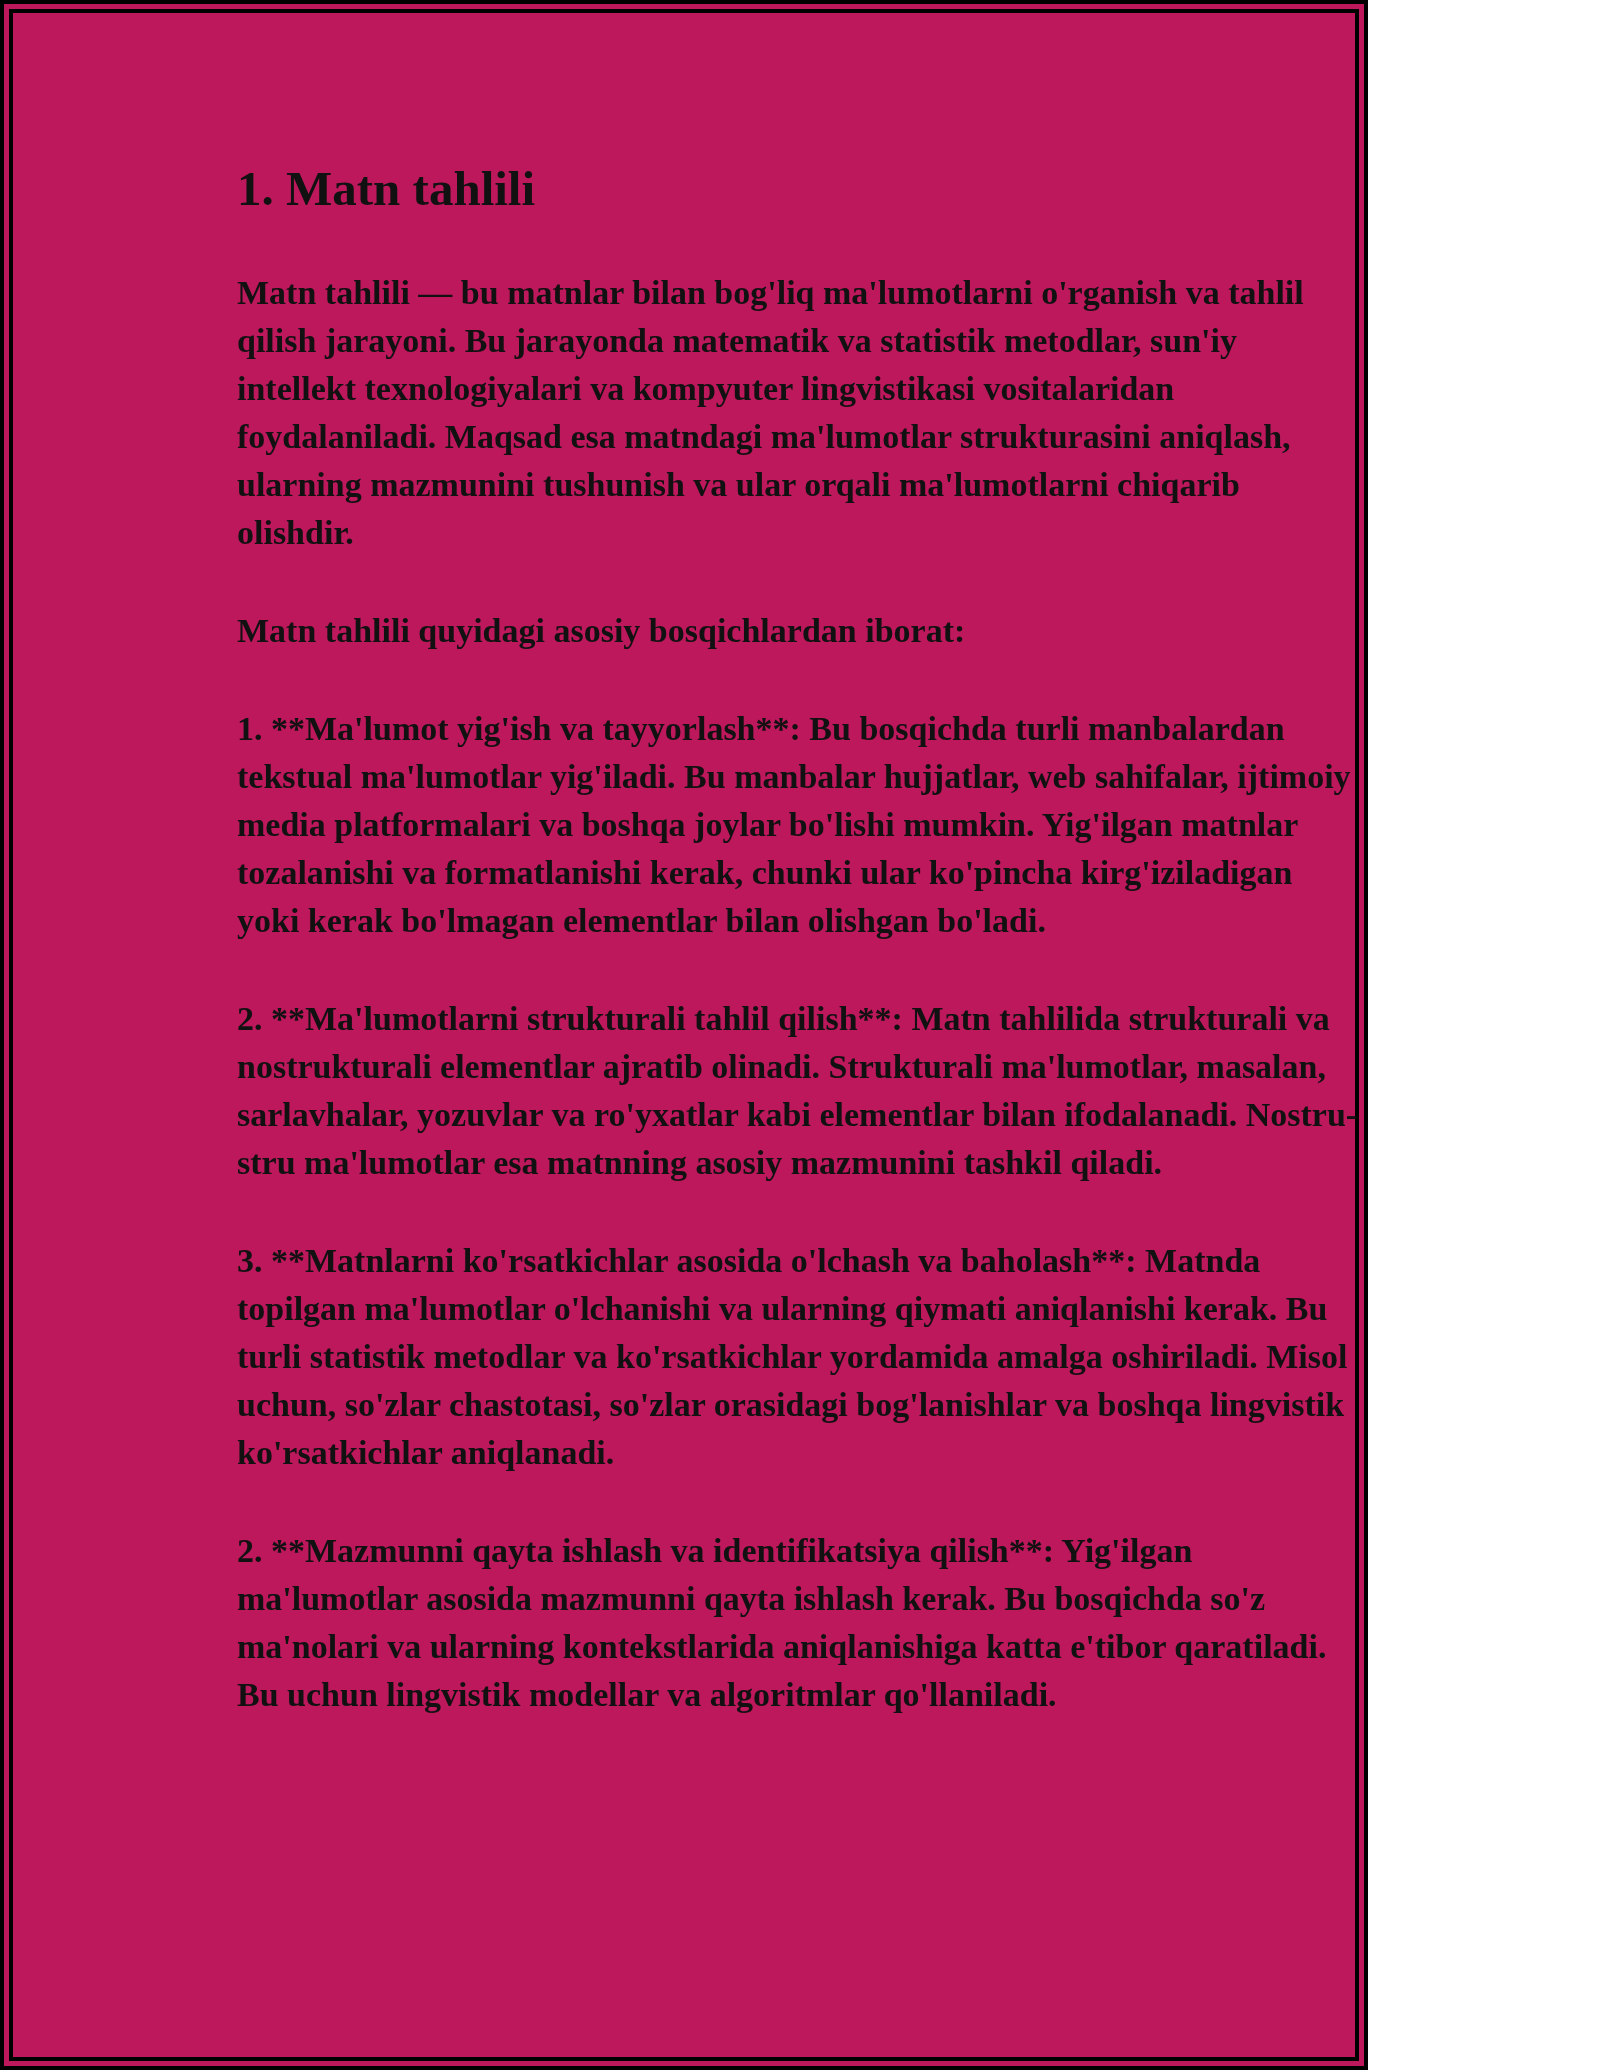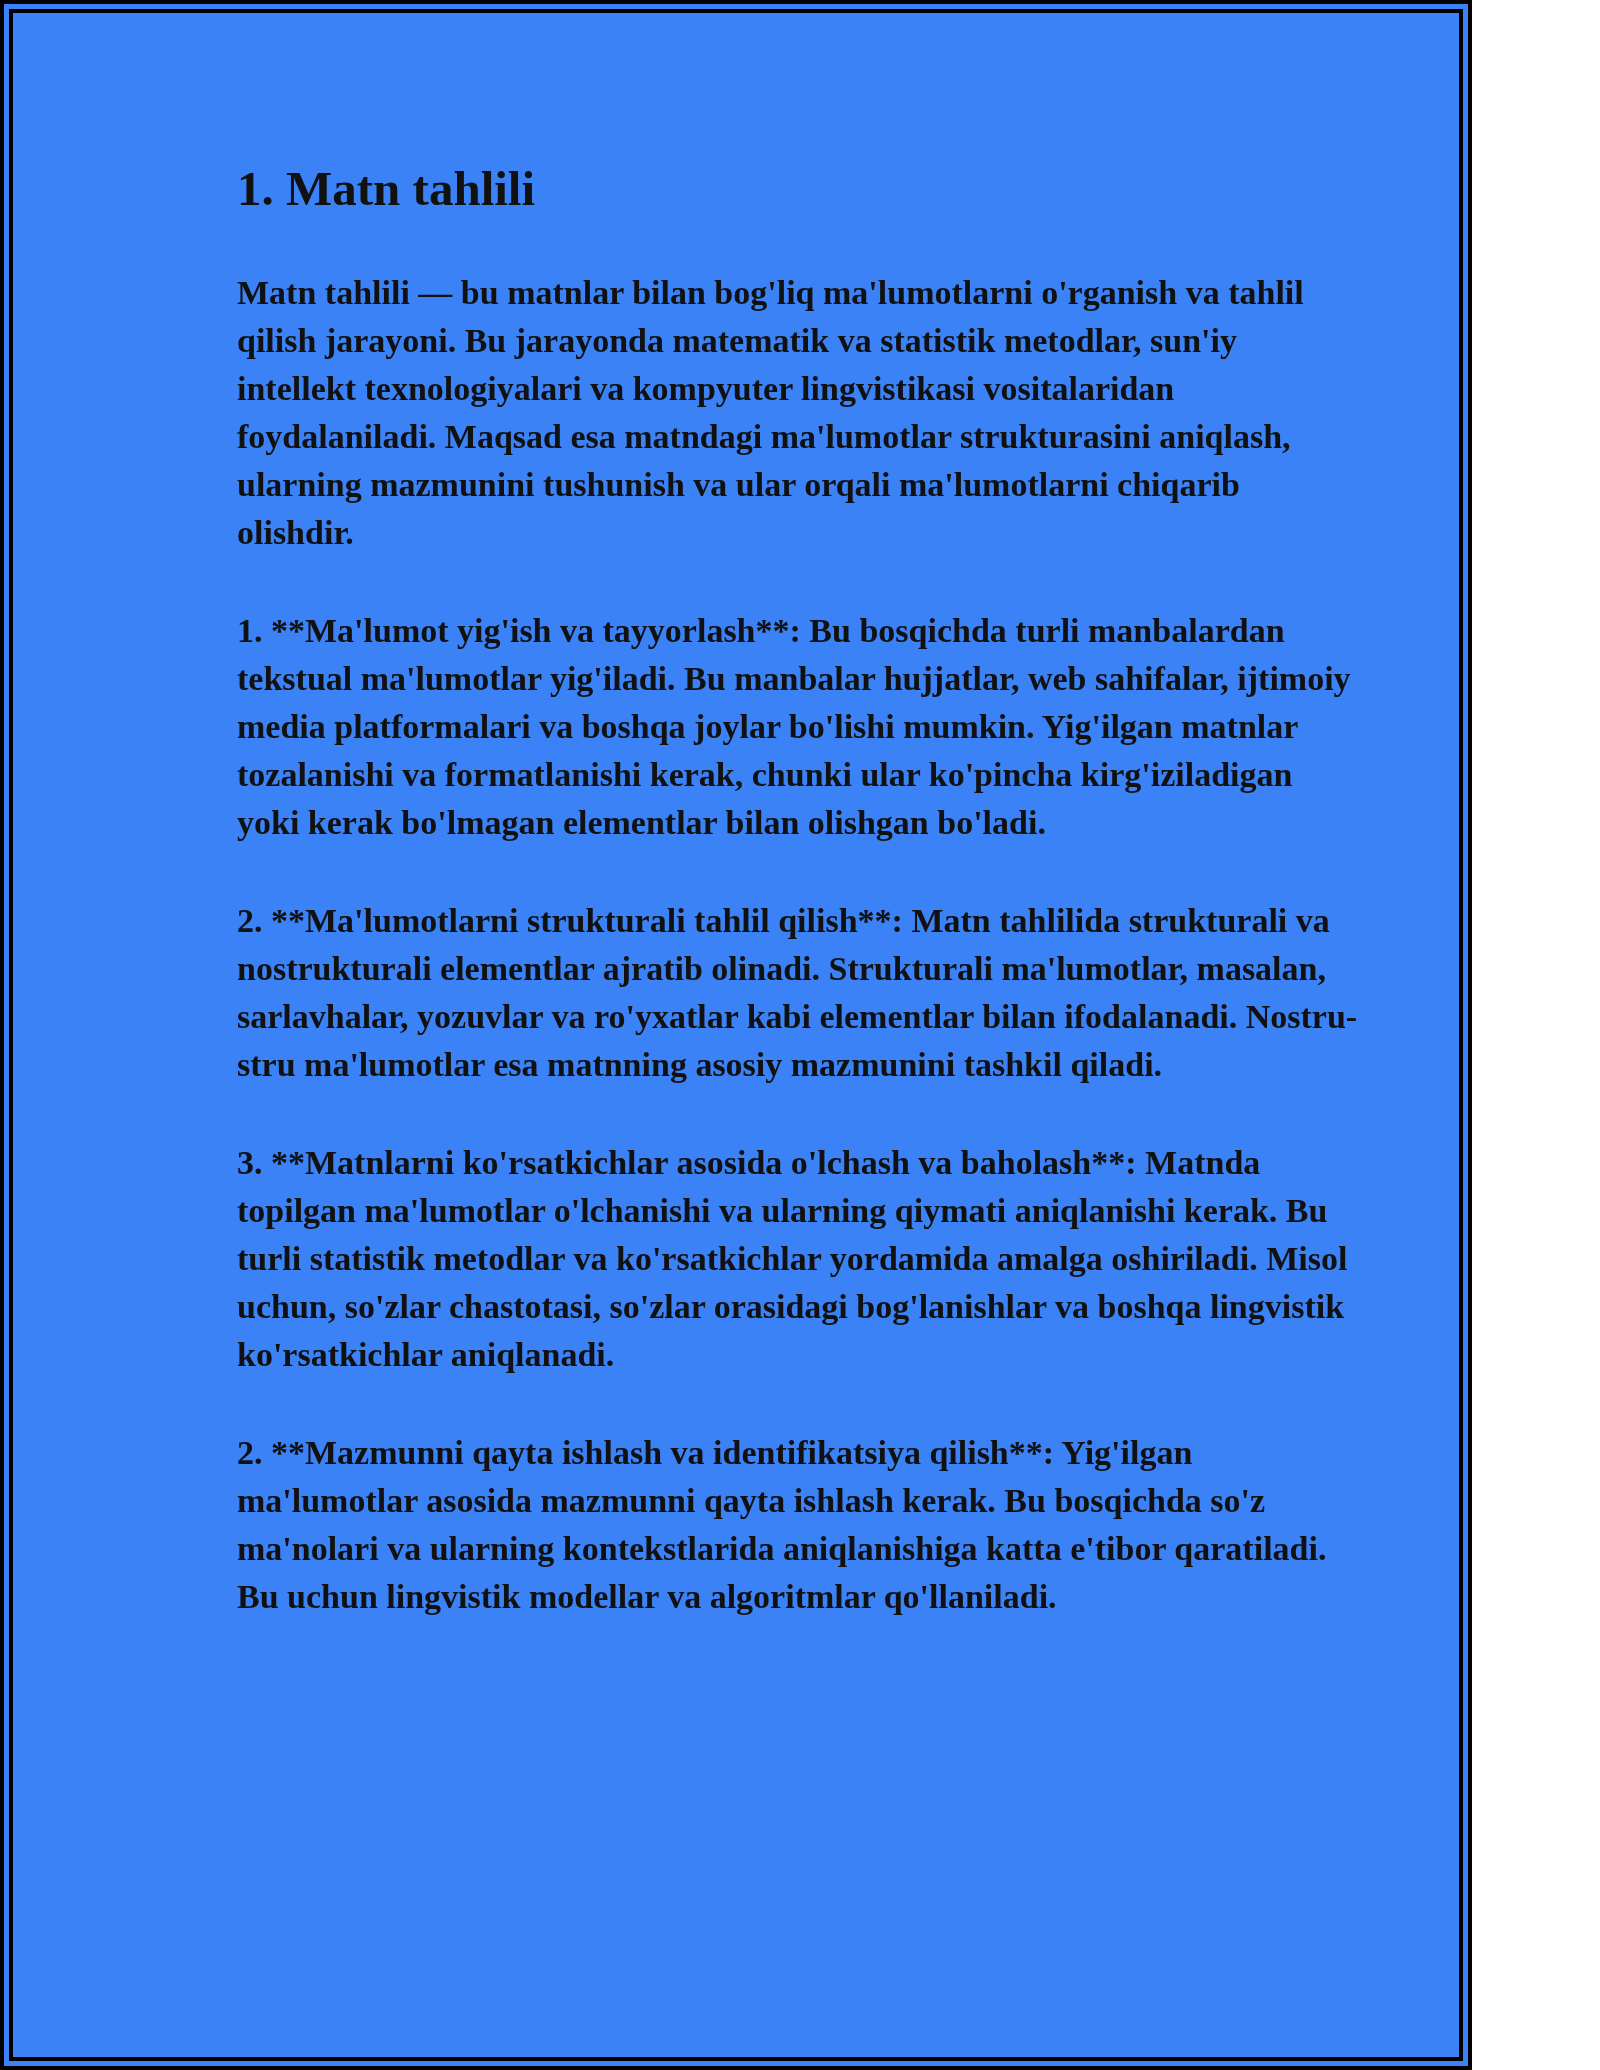--- a/index.html
+++ b/index.html
@@ -2,23 +2,23 @@
 <html><head>
 <meta charset="utf-8">
 <style>
   html, body {
     margin: 0;
     padding: 0;
     background: #ffffff;
   }
   .page {
     position: relative;
-    width: 1472px;
+    width: 1368px;
     height: 2070px;
-    background: #3b82f6;
+    background: #be185d;
     overflow: hidden;
   }
   .frame-outer {
     position: absolute;
     inset: 0;
     border: 4px solid #000000;
     pointer-events: none;
   }
   .frame-inner {
     position: absolute;
@@ -56,20 +56,21 @@
 
 <div class="page">
   <div class="frame-outer"></div>
   <div class="frame-inner"></div>
 
   <div class="content">
     <h1 class="doc-title">1. Matn tahlili</h1>
 
     <p class="doc-paragraph">Matn tahlili — bu matnlar bilan bog'liq ma'lumotlarni o'rganish va tahlil qilish jarayoni. Bu jarayonda matematik va statistik metodlar, sun'iy intellekt texnologiyalari va kompyuter lingvistikasi vositalaridan foydalaniladi. Maqsad esa matndagi ma'lumotlar strukturasini aniqlash, ularning mazmunini tushunish va ular orqali ma'lumotlarni chiqarib olishdir.</p>
 
+    <p class="doc-paragraph">Matn tahlili quyidagi asosiy bosqichlardan iborat:</p>
 
     <p class="doc-paragraph">1. **Ma'lumot yig'ish va tayyorlash**: Bu bosqichda turli manbalardan tekstual ma'lumotlar yig'iladi. Bu manbalar hujjatlar, web sahifalar, ijtimoiy media platformalari va boshqa joylar bo'lishi mumkin. Yig'ilgan matnlar tozalanishi va formatlanishi kerak, chunki ular ko'pincha kirg'iziladigan yoki kerak bo'lmagan elementlar bilan olishgan bo'ladi.</p>
 
     <p class="doc-paragraph">2. **Ma'lumotlarni strukturali tahlil qilish**: Matn tahlilida strukturali va nostrukturali elementlar ajratib olinadi. Strukturali ma'lumotlar, masalan, sarlavhalar, yozuvlar va ro'yxatlar kabi elementlar bilan ifodalanadi. Nostru-stru ma'lumotlar esa matnning asosiy mazmunini tashkil qiladi.</p>
 
     <p class="doc-paragraph">3. **Matnlarni ko'rsatkichlar asosida o'lchash va baholash**: Matnda topilgan ma'lumotlar o'lchanishi va ularning qiymati aniqlanishi kerak. Bu turli statistik metodlar va ko'rsatkichlar yordamida amalga oshiriladi. Misol uchun, so'zlar chastotasi, so'zlar orasidagi bog'lanishlar va boshqa lingvistik ko'rsatkichlar aniqlanadi.</p>
 
     <p class="doc-paragraph">2. **Mazmunni qayta ishlash va identifikatsiya qilish**: Yig'ilgan ma'lumotlar asosida mazmunni qayta ishlash kerak. Bu bosqichda so'z ma'nolari va ularning kontekstlarida aniqlanishiga katta e'tibor qaratiladi. Bu uchun lingvistik modellar va algoritmlar qo'llaniladi.</p>
 
   </div>

